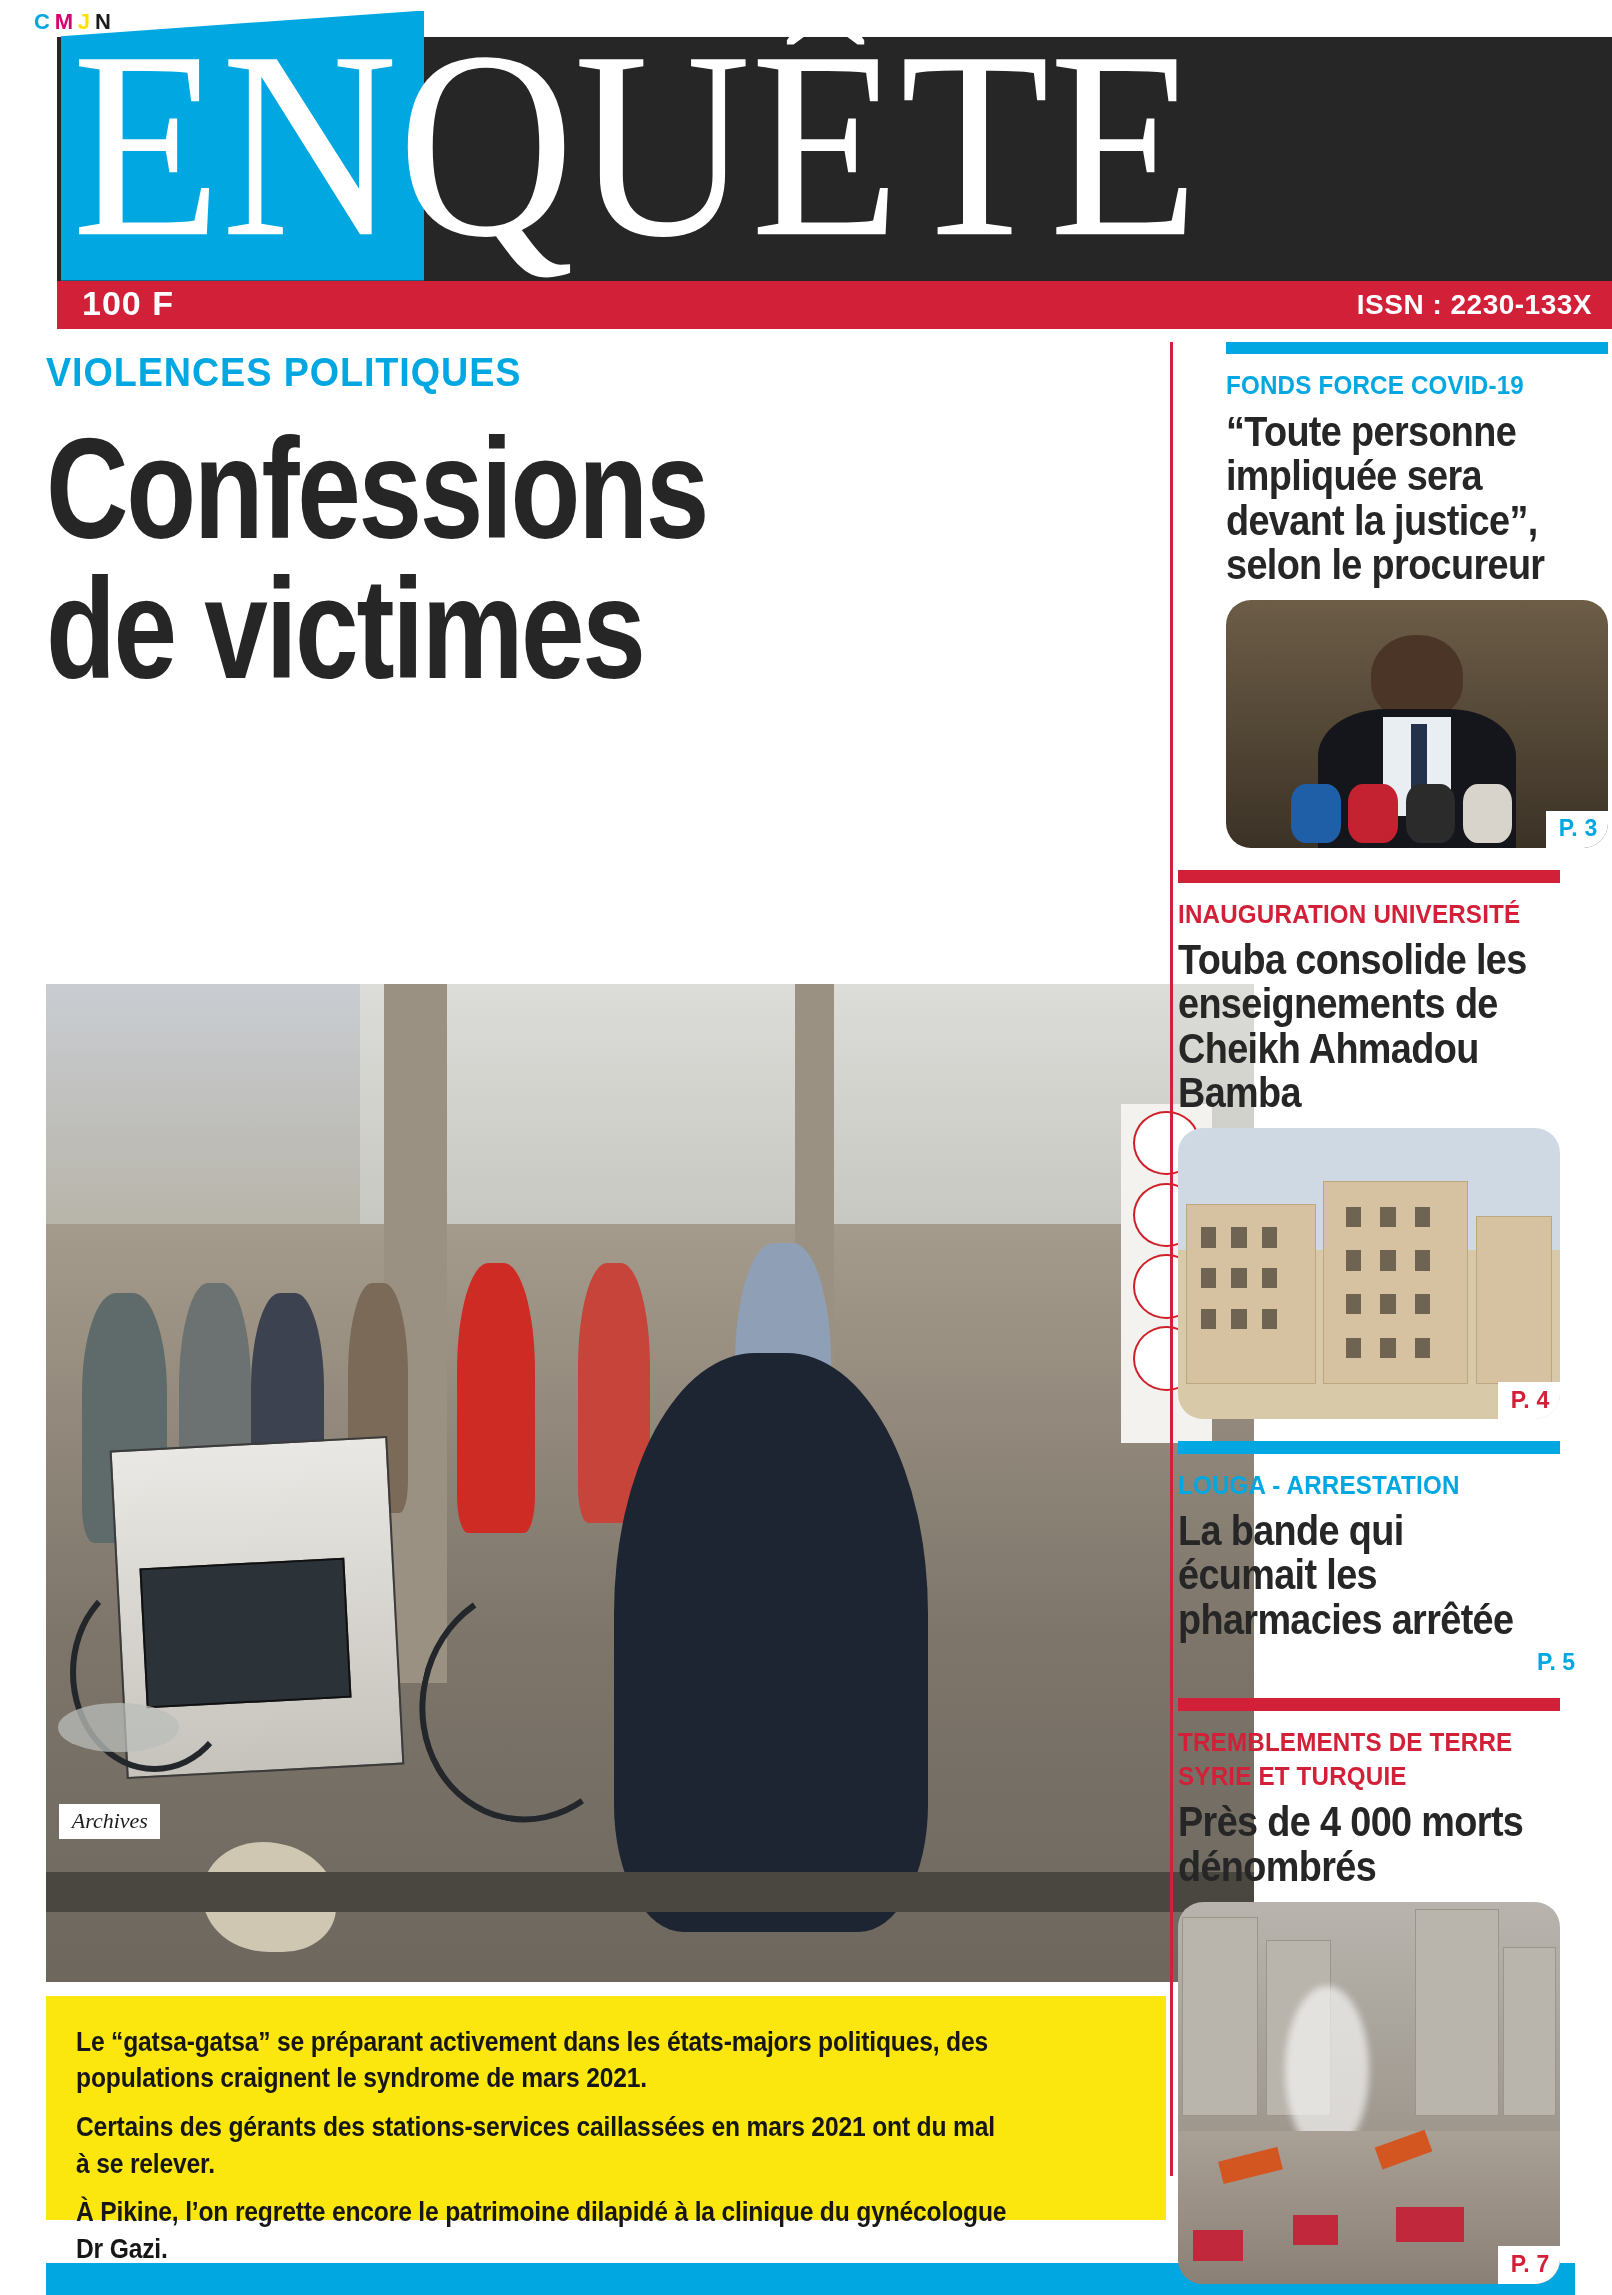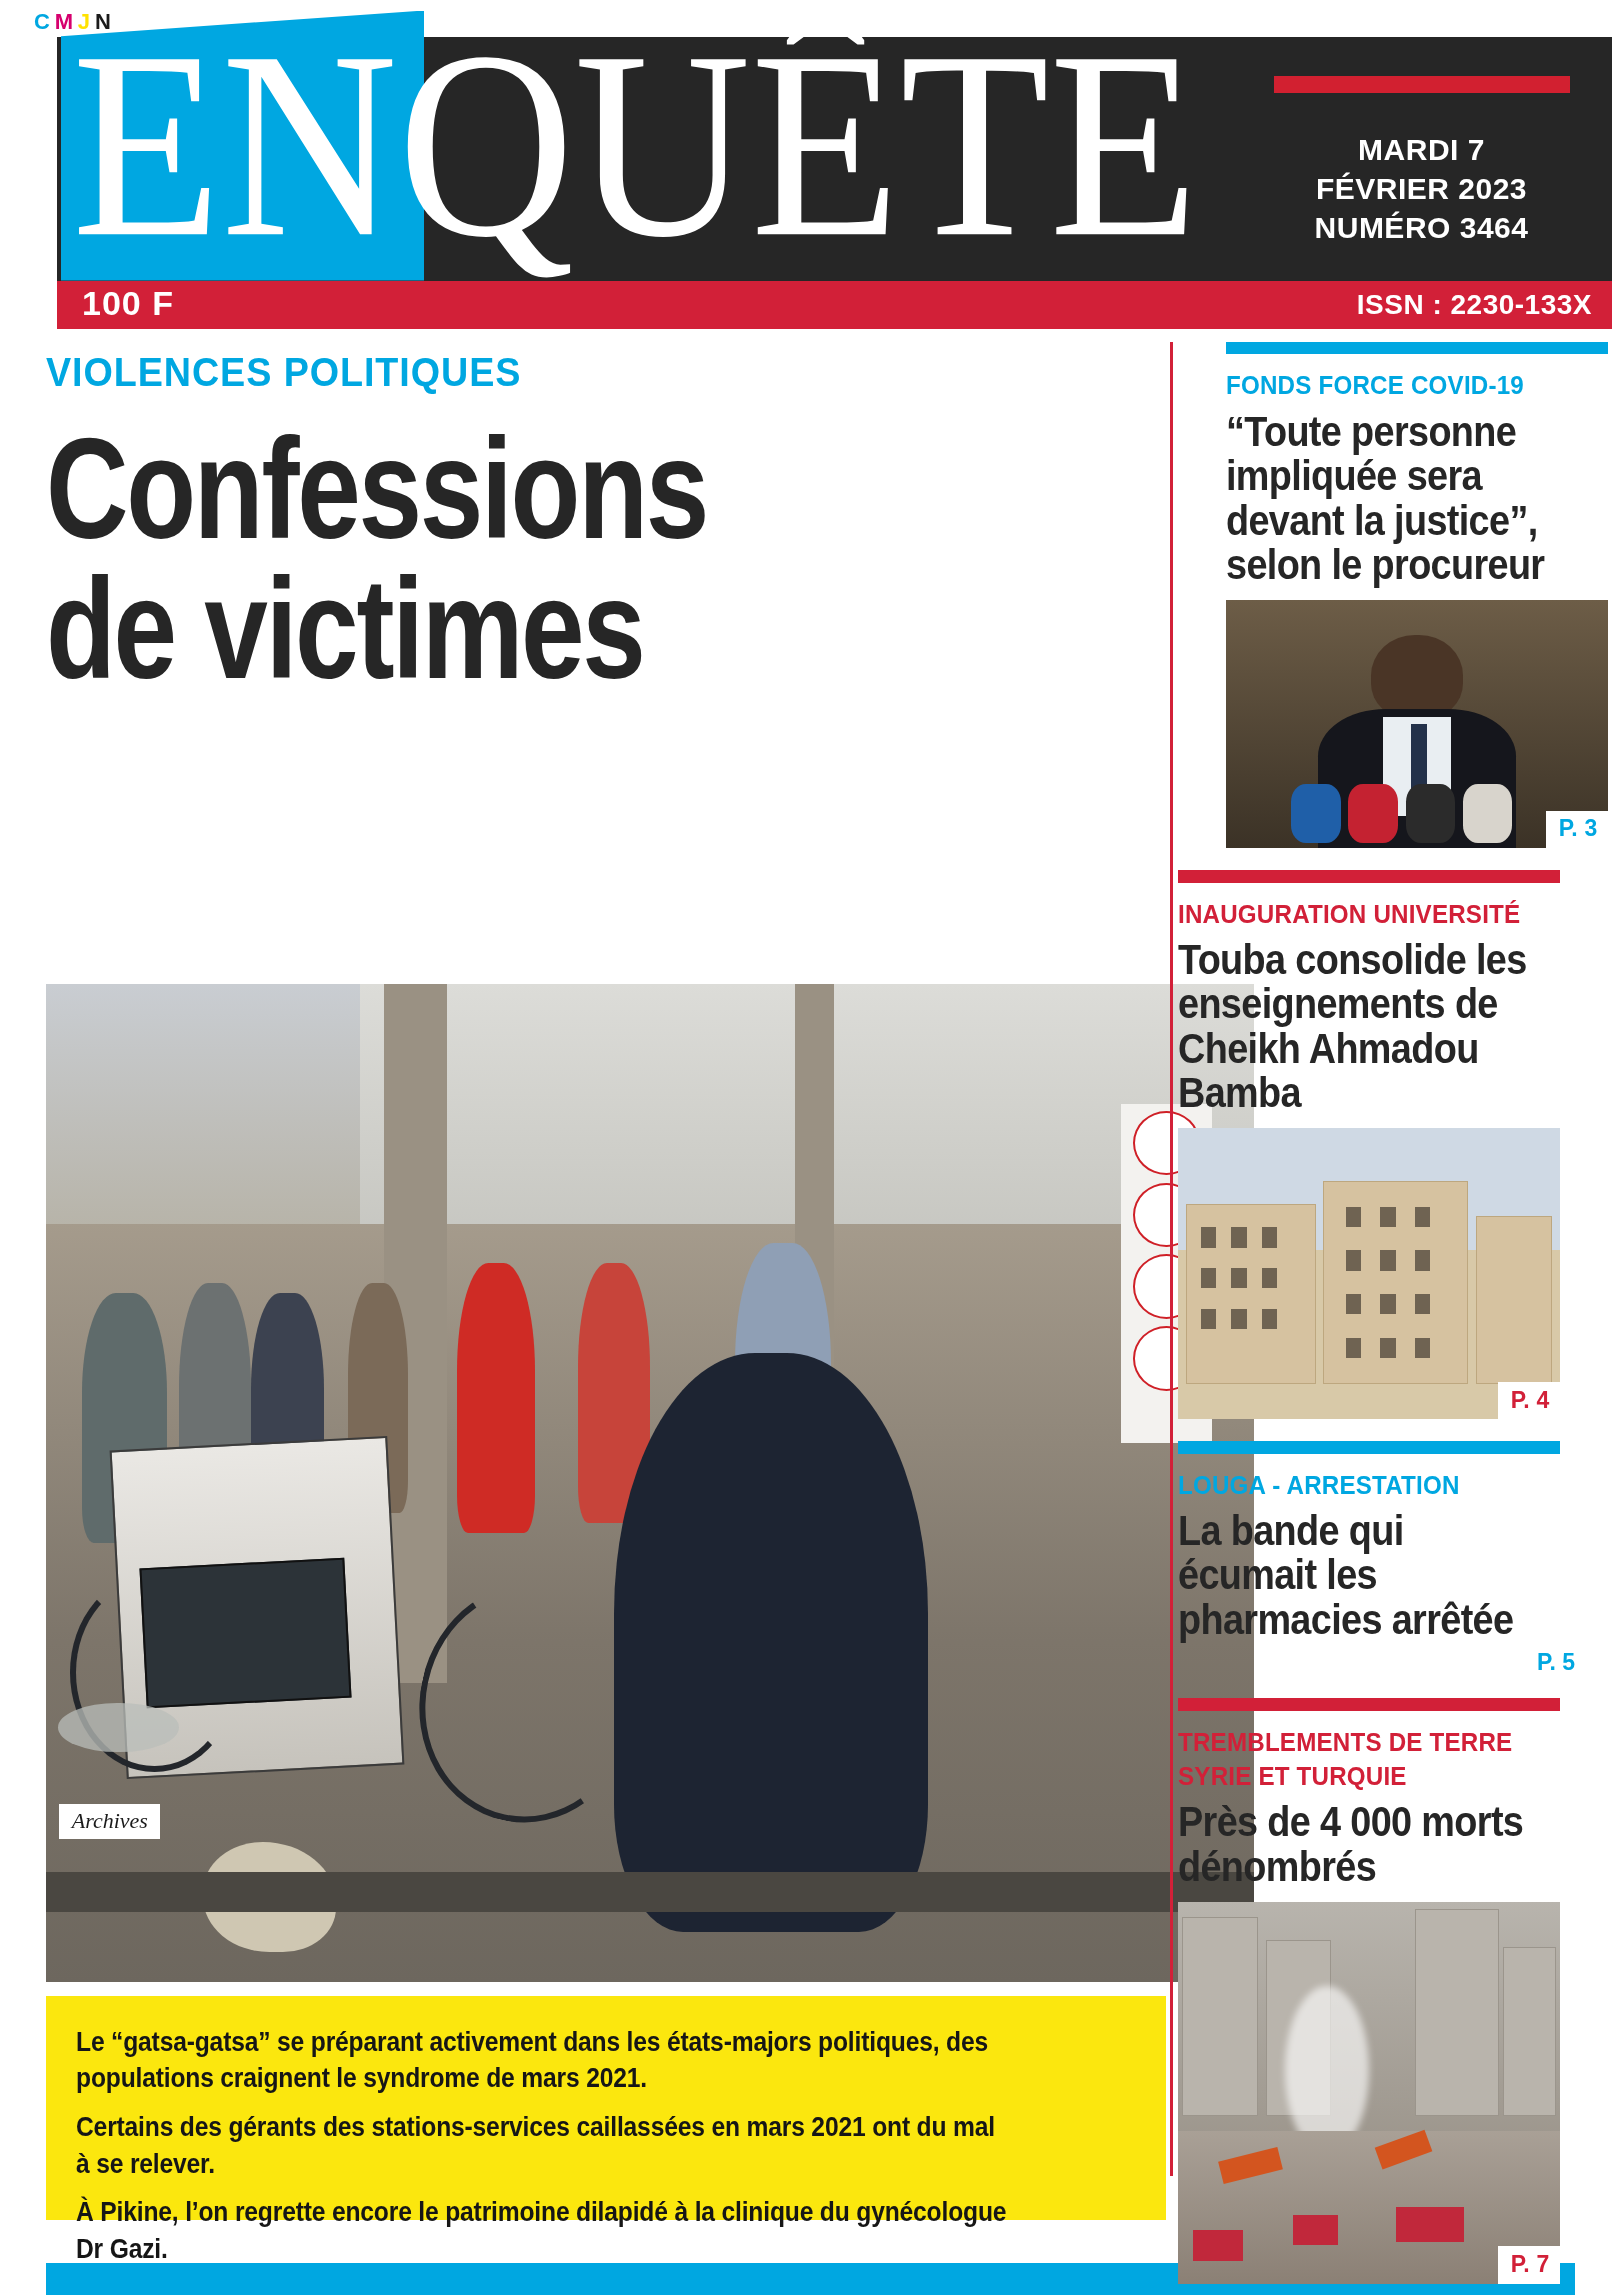--- a/index.html
+++ b/index.html
@@ -99,21 +99,21 @@
   
   .side-item{ position:relative; width:397px; }
   .side-topbar{ width:382px; height:12.4px; margin-bottom:16px; }
   .bar-cyan{ background:#00a7e1; }
   .bar-red{ background:#d22038; }
   .side-kicker{ font-size:26px; font-weight:700; letter-spacing:0.2px; line-height:1.18;
      transform:scaleX(0.93); transform-origin:left center; margin-bottom:8.6px; }
   .k-cyan{ color:#00a7e1; } .k-red{ color:#d22038; }
   .side-head{ color:#262626; font-size:42px; font-weight:700; line-height:1.06;
      letter-spacing:-0.7px; transform:scaleX(0.90); transform-origin:left center; }
-  .side-photo{ position:relative; width:382px; margin-top:12.4px; overflow:hidden; }
+  .side-photo{ position:relative; width:382px; margin-top:12.4px; overflow:hidden;border-radius:25px; }
   .side-badge{ position:absolute; right:0; bottom:0; background:#ffffff; font-size:23px;
      font-weight:700; padding:4.8px 10.5px 5.7px 12.4px; letter-spacing:0.2px; }
   .pb-cyan{ color:#00a7e1; } .pb-red{ color:#d22038; }
   .badge-float{ text-align:right; font-size:23px; font-weight:700; padding-top:6.7px; }
 
   
   .ph-presser{ height:248px; background:linear-gradient(#6d5d47,#3b3226); }
   .ph-presser .head{ position:absolute; left:38%; top:14%; width:24%; height:34%;
      background:#4a3526; border-radius:48% 48% 42% 42%; }
   .ph-presser .body{ position:absolute; left:24%; top:44%; width:52%; height:56%;
@@ -148,26 +148,20 @@
 <div id="masthead">
   <div id="mh-black"></div>
   <div id="mh-cyan"></div>
 
   <div id="mh-logo">
     <svg viewBox="0 0 2400 530" preserveAspectRatio="xMinYMid meet" aria-hidden="true">
       <text class="mh-word" x="0" y="430" font-size="560" textLength="2360" lengthAdjust="spacingAndGlyphs">ENQUÊTE</text>
     </svg>
   </div>
 
-  <div id="mh-date">
-    <div id="mh-rule"></div>
-    <div class="dl">MARDI 7</div>
-    <div class="dl">FÉVRIER 2023</div>
-    <div class="dl">NUMÉRO 3464</div>
-  </div>
 
   <div id="price-band">
     <div id="price-val">100 F</div>
     <div id="issn-val">ISSN : 2230-133X</div>
   </div>
 </div>
 
 <div id="main-col">
   <div id="lead-kicker">VIOLENCES POLITIQUES</div>
   <div id="lead-head">

